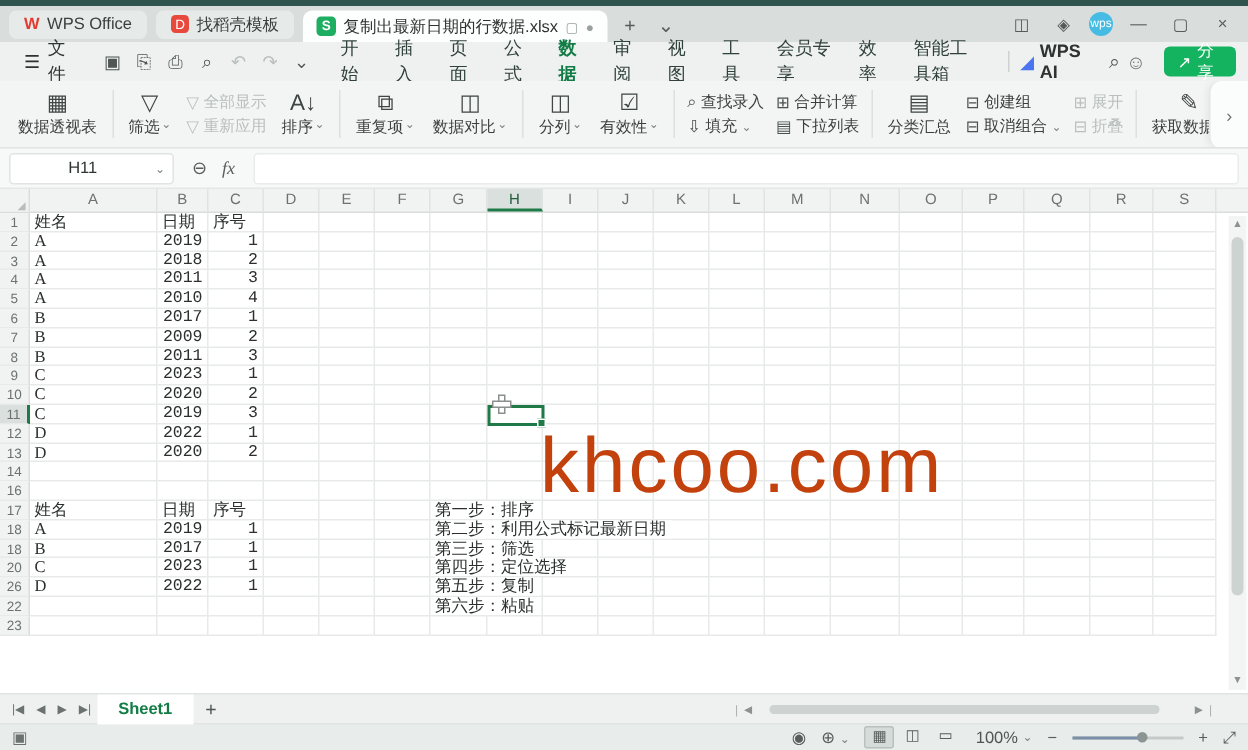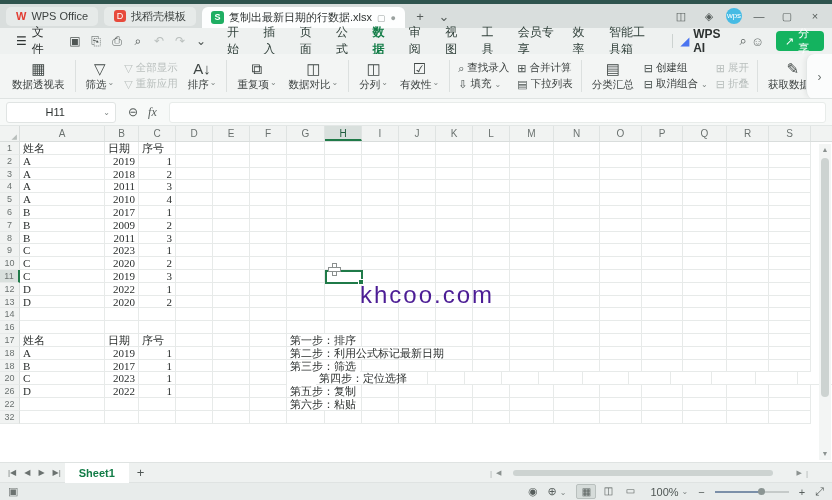--- a/index.html
+++ b/index.html
@@ -81,33 +81,33 @@
   .chdr { border-right:1px solid #dfe3e2; font-size:10px; color:#6b7270; text-align:center;
     line-height:15px; flex:none; }
   .chdr.sel { background:#d9e0dd; border-bottom:2px solid #1f7a48; color:#1f5c3c; }
   .grow { display:flex; height:12.8px; }
   .rownum { width:20px; flex:none; background:#f1f3f2; border-right:1px solid #d9dddc;
     border-bottom:1px solid #e7eae9; font-size:9px; color:#6b7270; text-align:center; line-height:12.8px; }
   .rownum.sel { background:#d9e0dd; border-right:2px solid #1f7a48; }
   .cell { flex:none; border-right:1px solid #e7eae9; border-bottom:1px solid #e7eae9;
     font-family:"Liberation Serif", serif; font-size:11px; color:#2b2f2e; line-height:12.3px;
     padding:0 3px; overflow:visible; white-space:nowrap; }
-  .cell.num { text-align:right; }
+  .cell.num { text-align:right;font-family:Liberation Mono, monospace; }
   .cell .spill { position:relative; z-index:2; background:#fff; padding-right:4px; }
 
   .sel-overlay { position:absolute; left:325px; top:144px; width:38px; height:14px;
     border:2px solid #1f7a48; z-index:3; }
   .sel-overlay::after { content:""; position:absolute; right:-3px; bottom:-3px; width:4px; height:4px;
     background:#1f7a48; border:1px solid #fff; }
   .cursor-cross { position:absolute; left:329px; top:138px; width:11px; height:11px; z-index:4; }
   .cursor-cross::before { content:""; position:absolute; left:4px; top:0; width:3px; height:11px;
     background:#fff; box-shadow:0 0 0 1px #8a8f8e; }
   .cursor-cross::after { content:""; position:absolute; left:0; top:4px; width:11px; height:3px;
     background:#fff; box-shadow:0 0 0 1px #8a8f8e; }
-  .watermark { position:absolute; left:360px; top:155px; font-size:24px; color:#4c1d95;
+  .watermark { position:absolute; left:360px; top:155px; font-size:52px; color:#c2410c;
     letter-spacing:2px; z-index:5; font-family:"Liberation Sans", sans-serif; }
 
   .vscroll { position:absolute; right:1px; top:18px; width:12px; bottom:2px; background:#f3f5f4;
     display:flex; flex-direction:column; align-items:center; z-index:6; }
   .vs-arrow { font-size:7px; color:#8b9290; height:12px; line-height:12px; }
   .vs-track { flex:1; width:100%; position:relative; }
   .vs-thumb { position:absolute; left:2px; right:2px; top:2px; height:82%; background:#cdd3d1; border-radius:4px; }
 
   
   .sheetbar { height:20px; background:#eef1f0; border-top:1px solid #dfe3e2; display:flex;
@@ -791,21 +791,21 @@
           <div class="cell" style="width: 42px;"></div>
         </div>
         <div class="grow">
           <div class="rownum">20</div>
           <div class="cell" style="width: 85px;">C</div>
           <div class="cell num" style="width: 34px;">2023</div>
           <div class="cell num" style="width: 37px;">1</div>
           <div class="cell" style="width: 37px;"></div>
           <div class="cell" style="width: 37px;"></div>
           <div class="cell" style="width: 37px;"></div>
-          <div class="cell" style="width: 38px; margin-left: 29px;"><span class="spill">第四步：定位选择</span></div>
+          <div class="cell" style="width: 38px;"><span class="spill">第四步：定位选择</span></div>
           <div class="cell" style="width: 37px;"></div>
           <div class="cell" style="width: 37px;"></div>
           <div class="cell" style="width: 37px;"></div>
           <div class="cell" style="width: 37px;"></div>
           <div class="cell" style="width: 37px;"></div>
           <div class="cell" style="width: 44px;"></div>
           <div class="cell" style="width: 46px;"></div>
           <div class="cell" style="width: 42px;"></div>
           <div class="cell" style="width: 41px;"></div>
           <div class="cell" style="width: 44px;"></div>
@@ -850,21 +850,21 @@
           <div class="cell" style="width: 37px;"></div>
           <div class="cell" style="width: 44px;"></div>
           <div class="cell" style="width: 46px;"></div>
           <div class="cell" style="width: 42px;"></div>
           <div class="cell" style="width: 41px;"></div>
           <div class="cell" style="width: 44px;"></div>
           <div class="cell" style="width: 42px;"></div>
           <div class="cell" style="width: 42px;"></div>
         </div>
         <div class="grow">
-          <div class="rownum">32</div>
+          <div class="rownum">23</div>
           <div class="cell" style="width: 85px;"></div>
           <div class="cell" style="width: 34px;"></div>
           <div class="cell" style="width: 37px;"></div>
           <div class="cell" style="width: 37px;"></div>
           <div class="cell" style="width: 37px;"></div>
           <div class="cell" style="width: 37px;"></div>
           <div class="cell" style="width: 38px;"></div>
           <div class="cell" style="width: 37px;"></div>
           <div class="cell" style="width: 37px;"></div>
           <div class="cell" style="width: 37px;"></div>

